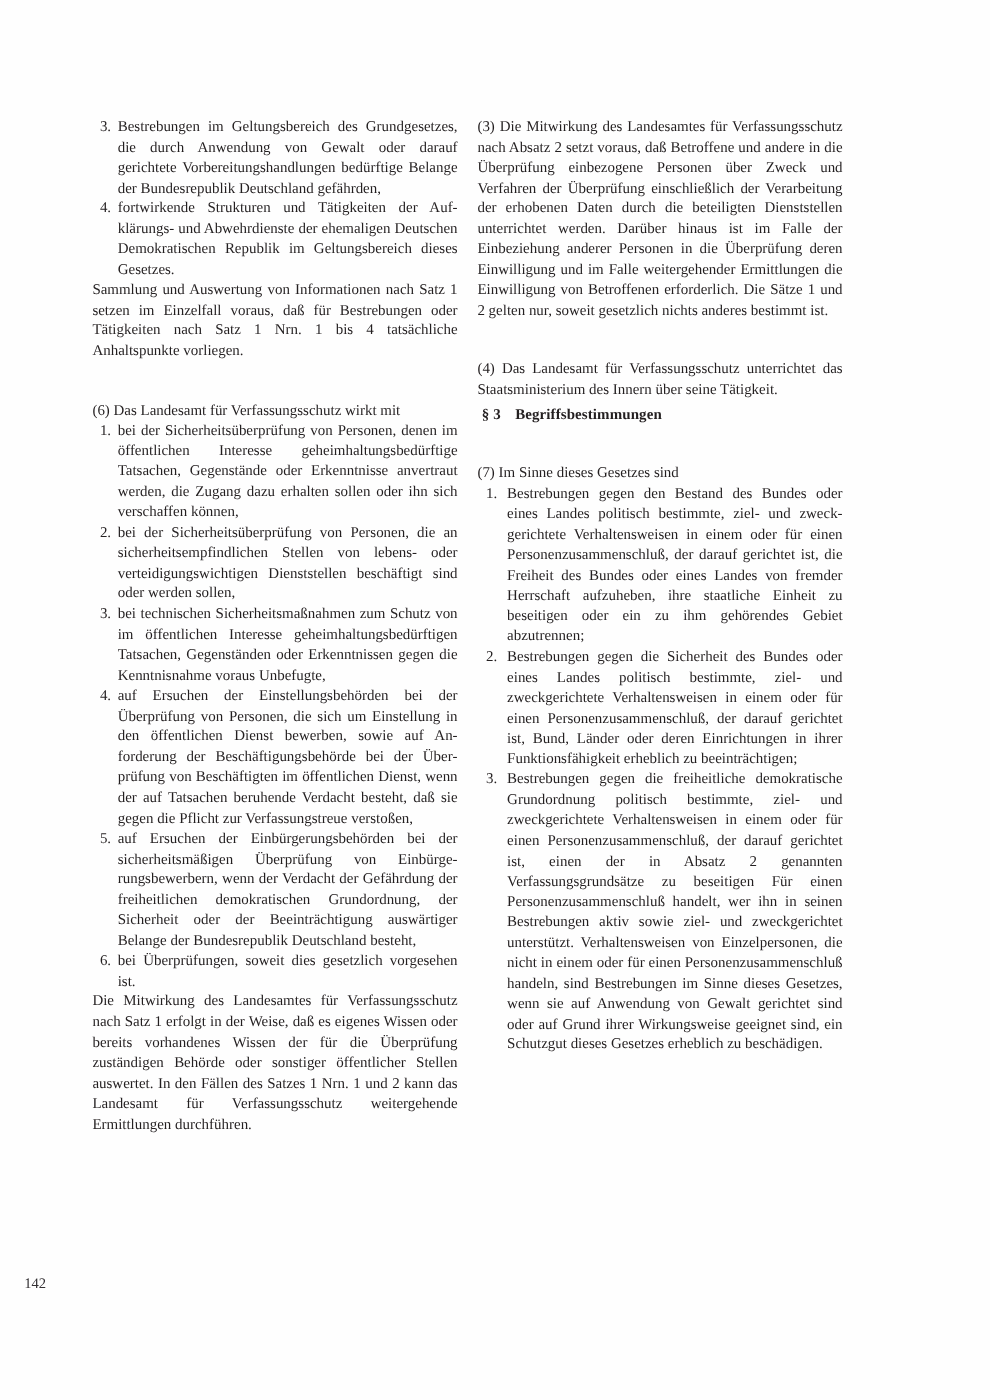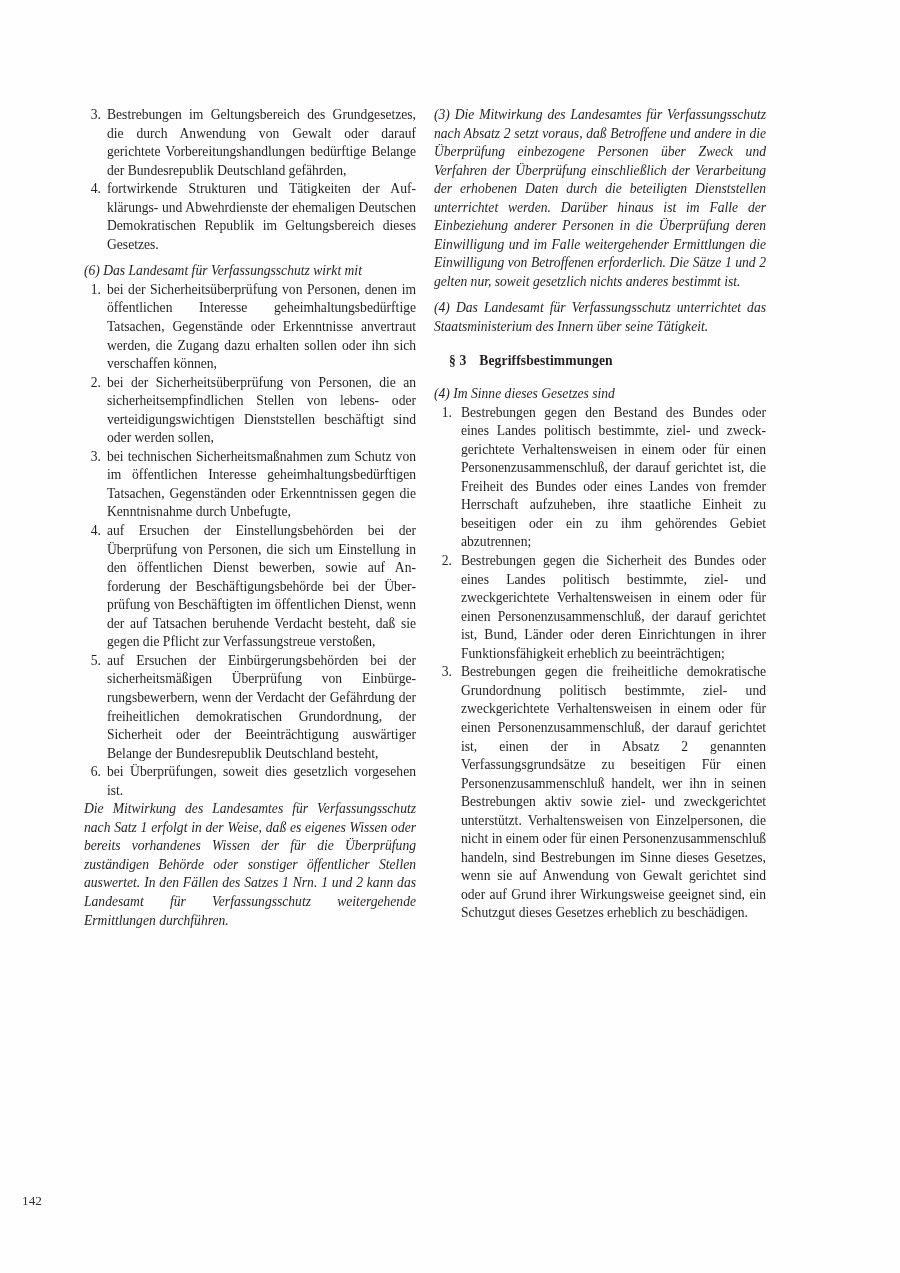--- a/index.html
+++ b/index.html
@@ -34,24 +34,23 @@
     flex: 0 0 332px;
   }
   
   .para {
     margin: 0;
     font-size: 13.6px;
     line-height: 18.55px;
     text-align: justify;
     text-justify: inter-word;
     hyphens: manual;
-    font-style: italic;
   }
   .spaced-top {
-    margin-top: 8px;
+    margin-top: 35px;
   }
   .spaced-top-lg {
     margin-top: 21px;
   }
   
   .li {
     margin: 0;
     font-size: 13.6px;
     line-height: 18.55px;
     text-align: justify;
@@ -67,62 +66,63 @@
     font-size: 13.6px;
   }
   .li.wide {
     padding-left: 27px;
   }
   .li.wide .num {
     width: 18px;
   }
   
   .heading {
-    margin: 15px;
+    margin: 4px;
     font-size: 13.6px;
     line-height: 18.55px;
     font-weight: bold;
     letter-spacing: 0.1px;
   }
   .heading .sect {
     margin-right: 13px;
   }
   .page-number {
     position: absolute;
     left: 22px;
-    top: 1193px;
+    top: 1159px;
     font-size: 13.3px;
     color: #333033;
     font-family: "Liberation Serif", "DejaVu Serif", serif;
   }
 </style>
 </head>
 <body>
 
 <div class="page">
 
   <div class="columns">
 
     <div class="col" id="left-col">
         <div class="li"><span class="num">3.</span><span>Bestrebungen im Geltungsbereich des Grundgeset­zes, die durch Anwendung von Gewalt oder darauf gerichtete Vorbereitungshandlungen bedürftige Belange der Bundesrepublik Deutschland gefähr­den,</span></div>
         <div class="li"><span class="num">4.</span><span>fortwirkende Strukturen und Tätigkeiten der Auf­klärungs- und Abwehrdienste der ehemaligen Deutschen Demokratischen Republik im Gel­tungsbereich dieses Gesetzes.</span></div>
+        <div class="para">Sammlung und Auswertung von Informationen nach Satz 1 setzen im Einzelfall voraus, daß für Bestrebun­gen oder Tätigkeiten nach Satz 1 Nrn. 1 bis 4 tatsäch­liche Anhaltspunkte vorliegen.</div>
         <div class="para spaced-top">(6) Das Landesamt für Verfassungsschutz wirkt mit</div>
         <div class="li"><span class="num">1.</span><span>bei der Sicherheitsüberprüfung von Personen, denen im öffentlichen Interesse geheimhaltungs­bedürftige Tatsachen, Gegenstände oder Erkennt­nisse anvertraut werden, die Zugang dazu erhalten sollen oder ihn sich verschaffen können,</span></div>
         <div class="li"><span class="num">2.</span><span>bei der Sicherheitsüberprüfung von Personen, die an sicherheitsempfindlichen Stellen von lebens- oder verteidigungswichtigen Dienststellen be­schäftigt sind oder werden sollen,</span></div>
-        <div class="li"><span class="num">3.</span><span>bei technischen Sicherheitsmaßnahmen zum Schutz von im öffentlichen Interesse geheimhal­tungsbedürftigen Tatsachen, Gegenständen oder Erkenntnissen gegen die Kenntnisnahme durch Unbefugte,</span></div>
+        <div class="li"><span class="num">3.</span><span>bei technischen Sicherheitsmaßnahmen zum Schutz von im öffentlichen Interesse geheimhal­tungsbedürftigen Tatsachen, Gegenständen oder Erkenntnissen gegen die Kenntnisnahme voraus Unbefugte,</span></div>
         <div class="li"><span class="num">4.</span><span>auf Ersuchen der Einstellungsbehörden bei der Überprüfung von Personen, die sich um Einstellung in den öffentlichen Dienst bewerben, sowie auf An­forderung der Beschäftigungsbehörde bei der Über­prüfung von Beschäftigten im öffentlichen Dienst, wenn der auf Tatsachen beruhende Verdacht be­steht, daß sie gegen die Pflicht zur Verfassungs­treue verstoßen,</span></div>
         <div class="li"><span class="num">5.</span><span>auf Ersuchen der Einbürgerungsbehörden bei der sicherheitsmäßigen Überprüfung von Einbürge­rungsbewerbern, wenn der Verdacht der Gefähr­dung der freiheitlichen demokratischen Grundord­nung, der Sicherheit oder der Beeinträchtigung auswärtiger Belange der Bundesrepublik Deutsch­land besteht,</span></div>
         <div class="li"><span class="num">6.</span><span>bei Überprüfungen, soweit dies gesetzlich vorgese­hen ist.</span></div>
         <div class="para">Die Mitwirkung des Landesamtes für Verfassungs­schutz nach Satz 1 erfolgt in der Weise, daß es eige­nes Wissen oder bereits vorhandenes Wissen der für die Überprüfung zuständigen Behörde oder sonsti­ger öffentlicher Stellen auswertet. In den Fällen des Satzes 1 Nrn. 1 und 2 kann das Landesamt für Ver­fassungsschutz weitergehende Ermittlungen durch­führen.</div>
       </div>
     <div class="col" id="right-col">
         <div class="para">(3) Die Mitwirkung des Landesamtes für Verfassungs­schutz nach Absatz 2 setzt voraus, daß Betroffene und andere in die Überprüfung einbezogene Personen über Zweck und Verfahren der Überprüfung einschließlich der Verarbeitung der erhobenen Daten durch die be­teiligten Dienststellen unterrichtet werden. Darüber hinaus ist im Falle der Einbeziehung anderer Personen in die Überprüfung deren Einwilligung und im Falle weitergehender Ermittlungen die Einwilligung von Betroffenen erforderlich. Die Sätze 1 und 2 gelten nur, soweit gesetzlich nichts anderes bestimmt ist.</div>
         <div class="para spaced-top">(4) Das Landesamt für Verfassungsschutz unterrichtet das Staatsministerium des Innern über seine Tätigkeit.</div>
         <div class="heading spaced-top-lg"><span class="sect">§ 3</span><span>Begriffsbestimmungen</span></div>
-        <div class="para spaced-top">(4) Im Sinne dieses Gesetzes sind</div>
+        <div class="para spaced-top">(7) Im Sinne dieses Gesetzes sind</div>
         <div class="li wide spaced-top"><span class="num">1.</span><span>Bestrebungen gegen den Bestand des Bundes oder eines Landes politisch bestimmte, ziel- und zweck­gerichtete Verhaltensweisen in einem oder für einen Personenzusammenschluß, der darauf gerich­tet ist, die Freiheit des Bundes oder eines Landes von fremder Herrschaft aufzuheben, ihre staatliche Einheit zu beseitigen oder ein zu ihm gehörendes Gebiet abzutrennen;</span></div>
         <div class="li wide"><span class="num">2.</span><span>Bestrebungen gegen die Sicherheit des Bundes oder eines Landes politisch bestimmte, ziel- und zweckgerichtete Verhaltensweisen in einem oder für einen Personenzusammenschluß, der darauf ge­richtet ist, Bund, Länder oder deren Einrichtungen in ihrer Funktionsfähigkeit erheblich zu beeinträch­tigen;</span></div>
         <div class="li wide"><span class="num">3.</span><span>Bestrebungen gegen die freiheitliche demokra­tische Grundordnung politisch bestimmte, ziel- und zweckgerichtete Verhaltensweisen in einem oder für einen Personenzusammenschluß, der dar­auf gerichtet ist, einen der in Absatz 2 genannten Verfassungsgrundsätze zu beseitigen Für einen Personenzusammenschluß handelt, wer ihn in seinen Bestrebungen aktiv sowie ziel- und zweck­gerichtet unterstützt. Verhaltensweisen von Ein­zelpersonen, die nicht in einem oder für einen Per­sonenzusammenschluß handeln, sind Bestrebun­gen im Sinne dieses Gesetzes, wenn sie auf An­wendung von Gewalt gerichtet sind oder auf Grund ihrer Wirkungsweise geeignet sind, ein Schutzgut dieses Gesetzes erheblich zu beschädi­gen.</span></div>
       </div>
 
   </div>
 
   <div class="page-number">142</div>
 
 </div>

